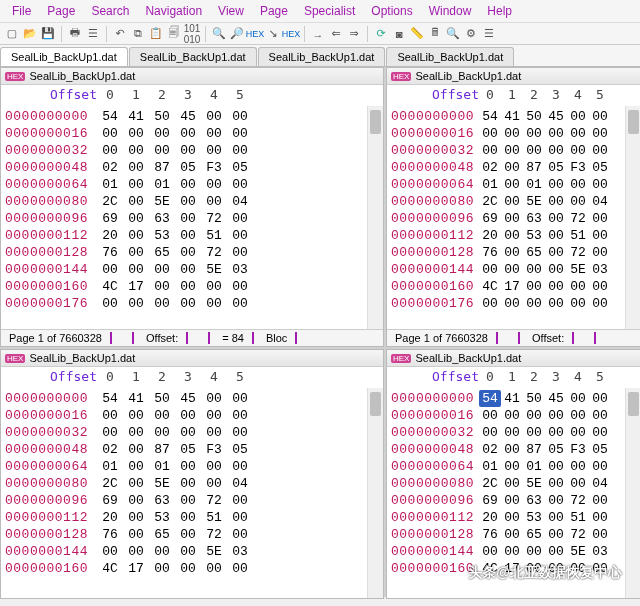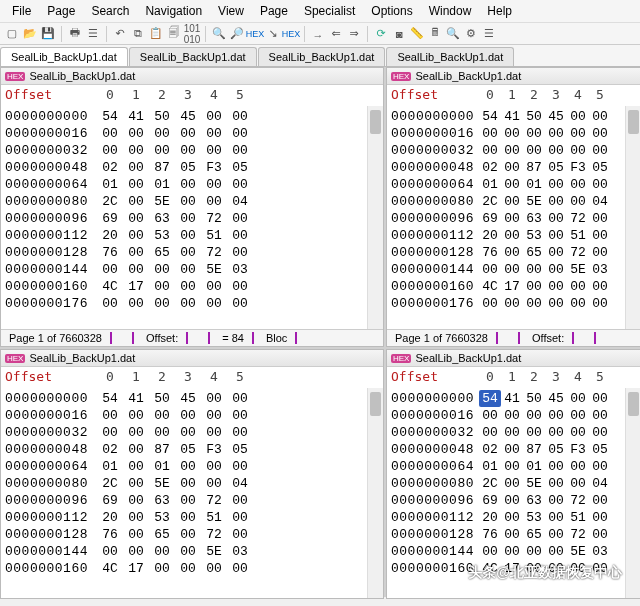--- a/index.html
+++ b/index.html
@@ -14,21 +14,21 @@
   }
   .menubar {
     background: #f5f5f5;
     padding: 2px 4px;
     border-bottom: 1px solid #ddd;
     display: flex;
     gap: 0;
   }
   .menubar span {
     padding: 2px 8px;
-    color: #000000;
+    color: #a21caf;
   }
   .toolbar {
     background: #f5f5f5;
     padding: 2px 4px;
     border-bottom: 1px solid #ccc;
     display: flex;
     align-items: center;
     gap: 2px;
     height: 22px;
   }
@@ -94,29 +94,29 @@
     font-family: Consolas, "Courier New", monospace;
     font-size: 13px;
     padding: 2px 4px;
   }
   .hex-header {
     display: flex;
     font-family: Consolas, monospace;
     font-size: 13px;
     padding: 2px 4px 4px 4px;
   }
-  .hex-header .off-label { color: #b91c1c; width: 92px; text-align: left;}
+  .hex-header .off-label { color: #6d28d9; width: 92px; text-align: right;}
   .hex-header .col { color: #444; width: 26px; text-align: center; }
   .hex-row {
     display: flex;
     line-height: 17px;
     white-space: nowrap;
   }
   .off {
-    color: #000000;
+    color: #be185d;
     width: 92px;
     letter-spacing: 0.5px;
   }
   .byte {
     color: #000;
     width: 26px;
     text-align: center;
   }
   .scroll-v {
     position: absolute;

